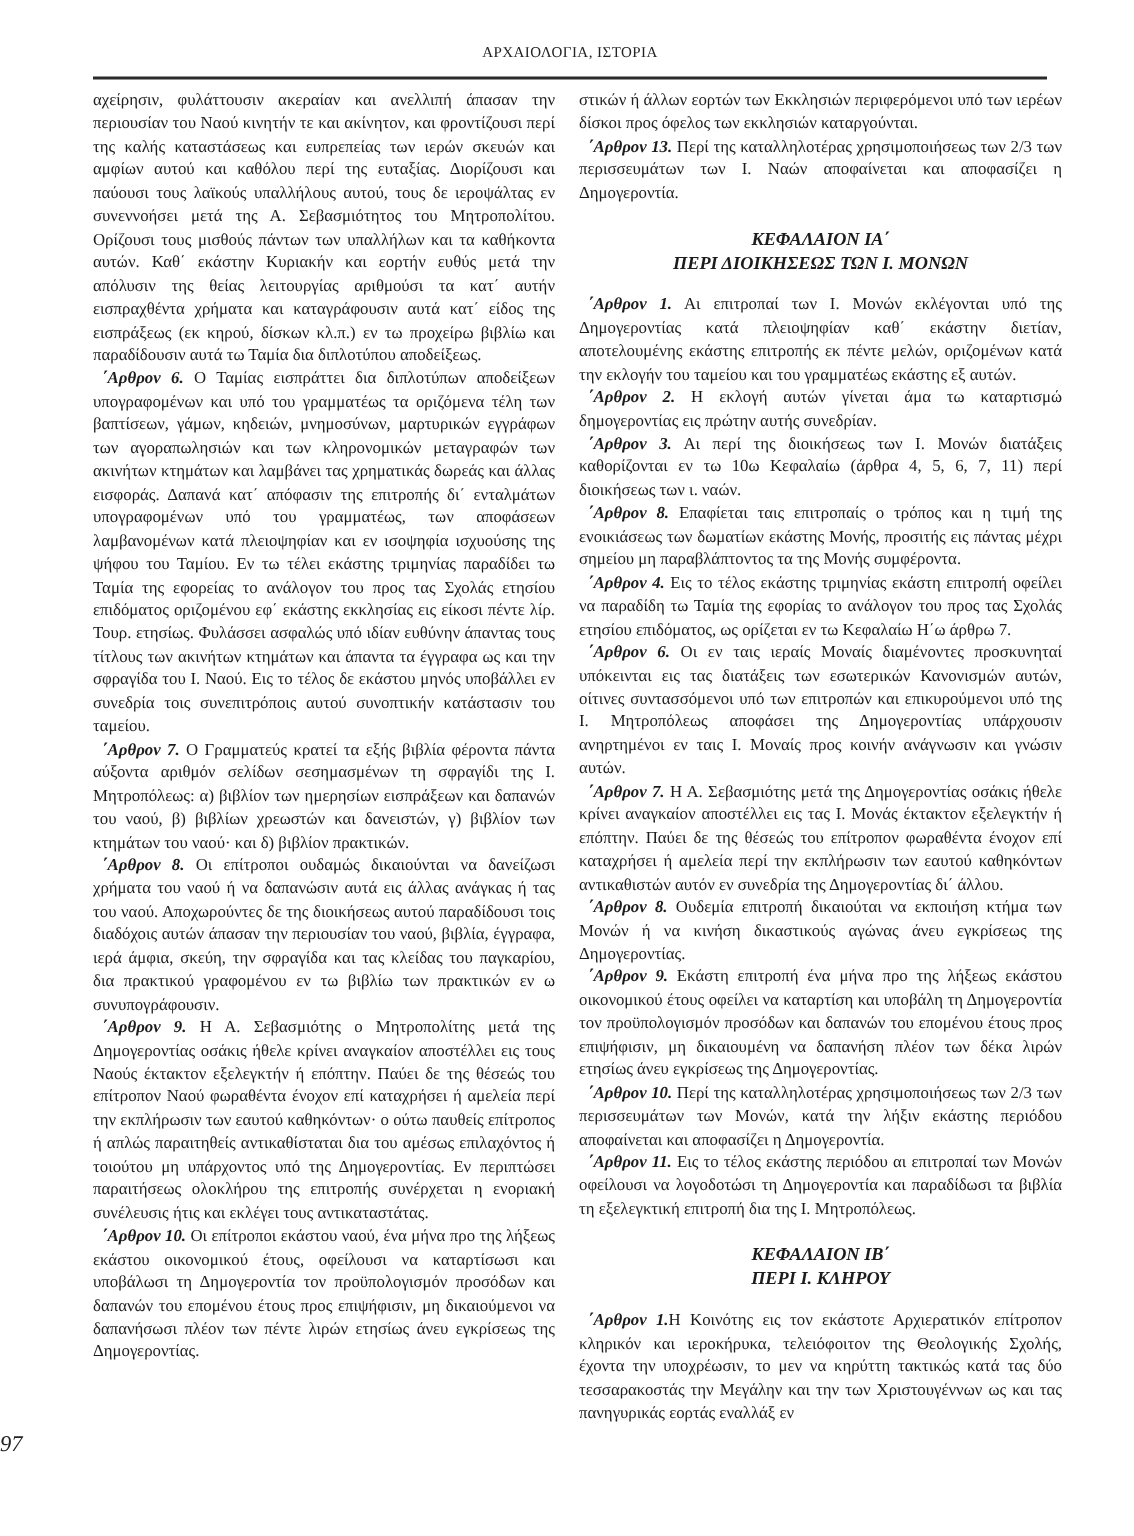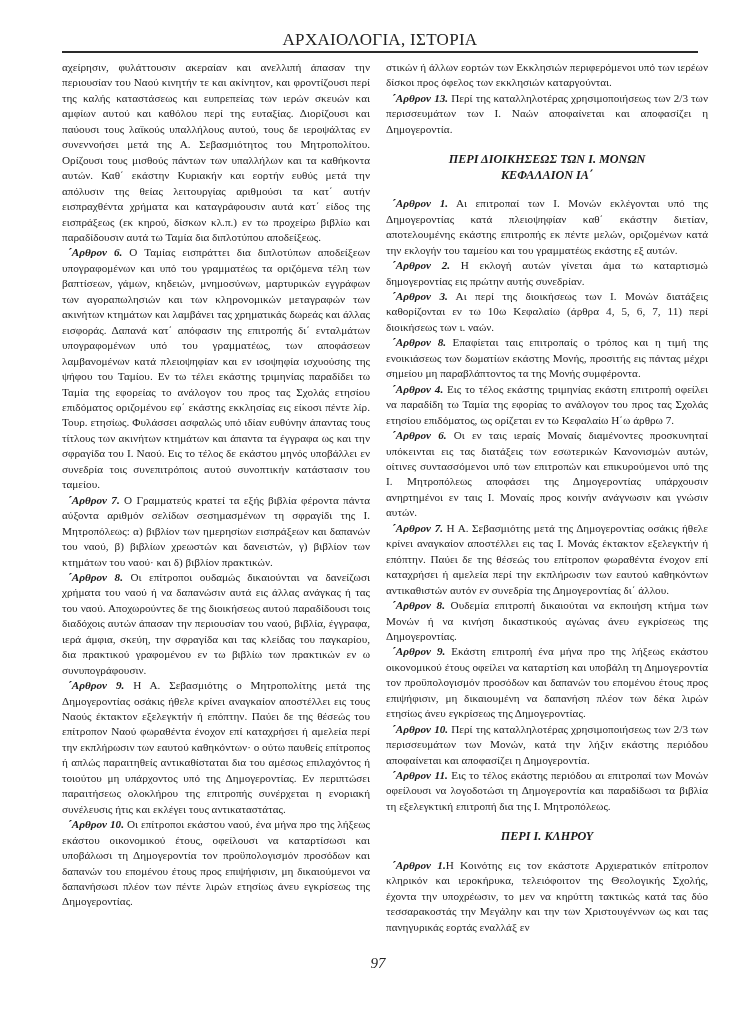--- a/index.html
+++ b/index.html
@@ -1,32 +1,32 @@
 <!DOCTYPE html>
 <html><head>
 <meta charset="utf-8">
 <style>
   html, body { margin: 0; padding: 0; background: #ffffff; }
   body { width: 756px; height: 1024px; position: relative; overflow: hidden;
          font-family: "Liberation Serif", "DejaVu Serif", serif; color: #1c1c1c; }
   .running-head { position: absolute; top: 30px; left: 62px; width: 636px; text-align: center;
-                  font-size: 17px; letter-spacing: 0.3px; color: #222; }
+                  font-size: 10px; letter-spacing: 0.3px; color: #222; }
   .rule { position: absolute; top: 51px; left: 62px; width: 636px; height: 0;
           border-top: 2px solid #2a2a2a; }
   .col { position: absolute; top: 60px; font-size: 11.2px; line-height: 15.45px;
          text-align: justify; hyphens: manual; }
   .col.left { left: 62px; width: 308px; }
   .col.right { left: 386px; width: 322px; }
   .col p { margin: 0; }
   .col p.art { text-indent: 6px; }
   .art-label { font-weight: bold; font-style: italic; }
   .chapter { text-align: center; font-weight: bold; font-style: italic; font-size: 12.2px;
              line-height: 15.5px; margin: 15px 0 13px 0; }
   .chapter span { display: block; }
-  .page-number { position: absolute; top: 955px; left: 0; width: 756px; text-align: center;
+  .page-number { position: absolute; top: 955px; left: 0; width: 756px; 
                  font-style: italic; font-size: 15px; color: #222; }
 </style>
 </head>
 <body>
 
 <div class="running-head">ΑΡΧΑΙΟΛΟΓΙΑ, ΙΣΤΟΡΙΑ</div>
 <div class="rule"></div>
 
 <div class="col left">
   <p>αχείρησιν, φυλάττουσιν ακεραίαν και ανελλιπή άπασαν την περιουσίαν του Ναού κινητήν τε και ακίνητον, και φροντίζουσι περί της καλής καταστάσεως και ευπρεπείας των ιερών σκευών και αμφίων αυτού και καθόλου περί της ευταξίας. Διορίζουσι και παύουσι τους λαϊκούς υπαλλήλους αυτού, τους δε ιεροψάλτας εν συνεννοήσει μετά της Α. Σεβασμιότητος του Μητροπολίτου. Ορίζουσι τους μισθούς πάντων των υπαλλήλων και τα καθήκοντα αυτών. Καθ΄ εκάστην Κυριακήν και εορτήν ευθύς μετά την απόλυσιν της θείας λειτουργίας αριθμούσι τα κατ΄ αυτήν εισπραχθέντα χρήματα και καταγράφουσιν αυτά κατ΄ είδος της εισπράξεως (εκ κηρού, δίσκων κλ.π.) εν τω προχείρω βιβλίω και παραδίδουσιν αυτά τω Ταμία δια διπλοτύπου αποδείξεως.</p>
@@ -36,36 +36,37 @@
   <p class="art"><span class="art-label">΄Αρθρον 8.</span><span> Οι επίτροποι ουδαμώς δικαιούνται να δανείζωσι χρήματα του ναού ή να δαπανώσιν αυτά εις άλλας ανάγκας ή τας του ναού. Αποχωρούντες δε της διοικήσεως αυτού παραδίδουσι τοις διαδόχοις αυτών άπασαν την περιουσίαν του ναού, βιβλία, έγγραφα, ιερά άμφια, σκεύη, την σφραγίδα και τας κλείδας του παγκαρίου, δια πρακτικού γραφομένου εν τω βιβλίω των πρακτικών εν ω συνυπογράφουσιν.</span></p>
   <p class="art"><span class="art-label">΄Αρθρον 9.</span><span> Η Α. Σεβασμιότης ο Μητροπολίτης μετά της Δημογεροντίας οσάκις ήθελε κρίνει αναγκαίον αποστέλλει εις τους Ναούς έκτακτον εξελεγκτήν ή επόπτην. Παύει δε της θέσεώς του επίτροπον Ναού φωραθέντα ένοχον επί καταχρήσει ή αμελεία περί την εκπλήρωσιν των εαυτού καθηκόντων· ο ούτω παυθείς επίτροπος ή απλώς παραιτηθείς αντικαθίσταται δια του αμέσως επιλαχόντος ή τοιούτου μη υπάρχοντος υπό της Δημογεροντίας. Εν περιπτώσει παραιτήσεως ολοκλήρου της επιτροπής συνέρχεται η ενοριακή συνέλευσις ήτις και εκλέγει τους αντικαταστάτας.</span></p>
   <p class="art"><span class="art-label">΄Αρθρον 10.</span><span> Οι επίτροποι εκάστου ναού, ένα μήνα προ της λήξεως εκάστου οικονομικού έτους, οφείλουσι να καταρτίσωσι και υποβάλωσι τη Δημογεροντία τον προϋπολογισμόν προσόδων και δαπανών του επομένου έτους προς επιψήφισιν, μη δικαιούμενοι να δαπανήσωσι πλέον των πέντε λιρών ετησίως άνευ εγκρίσεως της Δημογεροντίας.</span></p>
 </div>
 
 <div class="col right">
   <p>στικών ή άλλων εορτών των Εκκλησιών περιφερόμενοι υπό των ιερέων δίσκοι προς όφελος των εκκλησιών καταργούνται.</p>
   <p class="art"><span class="art-label">΄Αρθρον 13.</span><span> Περί της καταλληλοτέρας χρησιμοποιήσεως των 2/3 των περισσευμάτων των Ι. Ναών αποφαίνεται και αποφασίζει η Δημογεροντία.</span></p>
 
   <div class="chapter">
+    <span>ΚΕΦΑΛΑΙΟΝ ΙΑ΄</span>
     <span>ΠΕΡΙ ΔΙΟΙΚΗΣΕΩΣ ΤΩΝ Ι. ΜΟΝΩΝ</span>
-    <span>ΚΕΦΑΛΑΙΟΝ ΙΑ΄</span>
   </div>
 
   <p class="art"><span class="art-label">΄Αρθρον 1.</span><span> Αι επιτροπαί των Ι. Μονών εκλέγονται υπό της Δημογεροντίας κατά πλειοψηφίαν καθ΄ εκάστην διετίαν, αποτελουμένης εκάστης επιτροπής εκ πέντε μελών, οριζομένων κατά την εκλογήν του ταμείου και του γραμματέως εκάστης εξ αυτών.</span></p>
   <p class="art"><span class="art-label">΄Αρθρον 2.</span><span> Η εκλογή αυτών γίνεται άμα τω καταρτισμώ δημογεροντίας εις πρώτην αυτής συνεδρίαν.</span></p>
   <p class="art"><span class="art-label">΄Αρθρον 3.</span><span> Αι περί της διοικήσεως των Ι. Μονών διατάξεις καθορίζονται εν τω 10ω Κεφαλαίω (άρθρα 4, 5, 6, 7, 11) περί διοικήσεως των ι. ναών.</span></p>
   <p class="art"><span class="art-label">΄Αρθρον 8.</span><span> Επαφίεται ταις επιτροπαίς ο τρόπος και η τιμή της ενοικιάσεως των δωματίων εκάστης Μονής, προσιτής εις πάντας μέχρι σημείου μη παραβλάπτοντος τα της Μονής συμφέροντα.</span></p>
   <p class="art"><span class="art-label">΄Αρθρον 4.</span><span> Εις το τέλος εκάστης τριμηνίας εκάστη επιτροπή οφείλει να παραδίδη τω Ταμία της εφορίας το ανάλογον του προς τας Σχολάς ετησίου επιδόματος, ως ορίζεται εν τω Κεφαλαίω Η΄ω άρθρω 7.</span></p>
   <p class="art"><span class="art-label">΄Αρθρον 6.</span><span> Οι εν ταις ιεραίς Μοναίς διαμένοντες προσκυνηταί υπόκεινται εις τας διατάξεις των εσωτερικών Κανονισμών αυτών, οίτινες συντασσόμενοι υπό των επιτροπών και επικυρούμενοι υπό της Ι. Μητροπόλεως αποφάσει της Δημογεροντίας υπάρχουσιν ανηρτημένοι εν ταις Ι. Μοναίς προς κοινήν ανάγνωσιν και γνώσιν αυτών.</span></p>
   <p class="art"><span class="art-label">΄Αρθρον 7.</span><span> Η Α. Σεβασμιότης μετά της Δημογεροντίας οσάκις ήθελε κρίνει αναγκαίον αποστέλλει εις τας Ι. Μονάς έκτακτον εξελεγκτήν ή επόπτην. Παύει δε της θέσεώς του επίτροπον φωραθέντα ένοχον επί καταχρήσει ή αμελεία περί την εκπλήρωσιν των εαυτού καθηκόντων αντικαθιστών αυτόν εν συνεδρία της Δημογεροντίας δι΄ άλλου.</span></p>
   <p class="art"><span class="art-label">΄Αρθρον 8.</span><span> Ουδεμία επιτροπή δικαιούται να εκποιήση κτήμα των Μονών ή να κινήση δικαστικούς αγώνας άνευ εγκρίσεως της Δημογεροντίας.</span></p>
   <p class="art"><span class="art-label">΄Αρθρον 9.</span><span> Εκάστη επιτροπή ένα μήνα προ της λήξεως εκάστου οικονομικού έτους οφείλει να καταρτίση και υποβάλη τη Δημογεροντία τον προϋπολογισμόν προσόδων και δαπανών του επομένου έτους προς επιψήφισιν, μη δικαιουμένη να δαπανήση πλέον των δέκα λιρών ετησίως άνευ εγκρίσεως της Δημογεροντίας.</span></p>
   <p class="art"><span class="art-label">΄Αρθρον 10.</span><span> Περί της καταλληλοτέρας χρησιμοποιήσεως των 2/3 των περισσευμάτων των Μονών, κατά την λήξιν εκάστης περιόδου αποφαίνεται και αποφασίζει η Δημογεροντία.</span></p>
   <p class="art"><span class="art-label">΄Αρθρον 11.</span><span> Εις το τέλος εκάστης περιόδου αι επιτροπαί των Μονών οφείλουσι να λογοδοτώσι τη Δημογεροντία και παραδίδωσι τα βιβλία τη εξελεγκτική επιτροπή δια της Ι. Μητροπόλεως.</span></p>
 
   <div class="chapter">
+    <span>ΚΕΦΑΛΑΙΟΝ ΙΒ΄</span>
     <span>ΠΕΡΙ Ι. ΚΛΗΡΟΥ</span>
   </div>
 
   <p class="art"><span class="art-label">΄Αρθρον 1.</span><span>Η Κοινότης εις τον εκάστοτε Αρχιερατικόν επίτροπον κληρικόν και ιεροκήρυκα, τελειόφοιτον της Θεολογικής Σχολής, έχοντα την υποχρέωσιν, το μεν να κηρύττη τακτικώς κατά τας δύο τεσσαρακοστάς την Μεγάλην και την των Χριστουγέννων ως και τας πανηγυρικάς εορτάς εναλλάξ εν</span></p>
 </div>
 
 <div class="page-number">97</div>
 
 </body></html>

